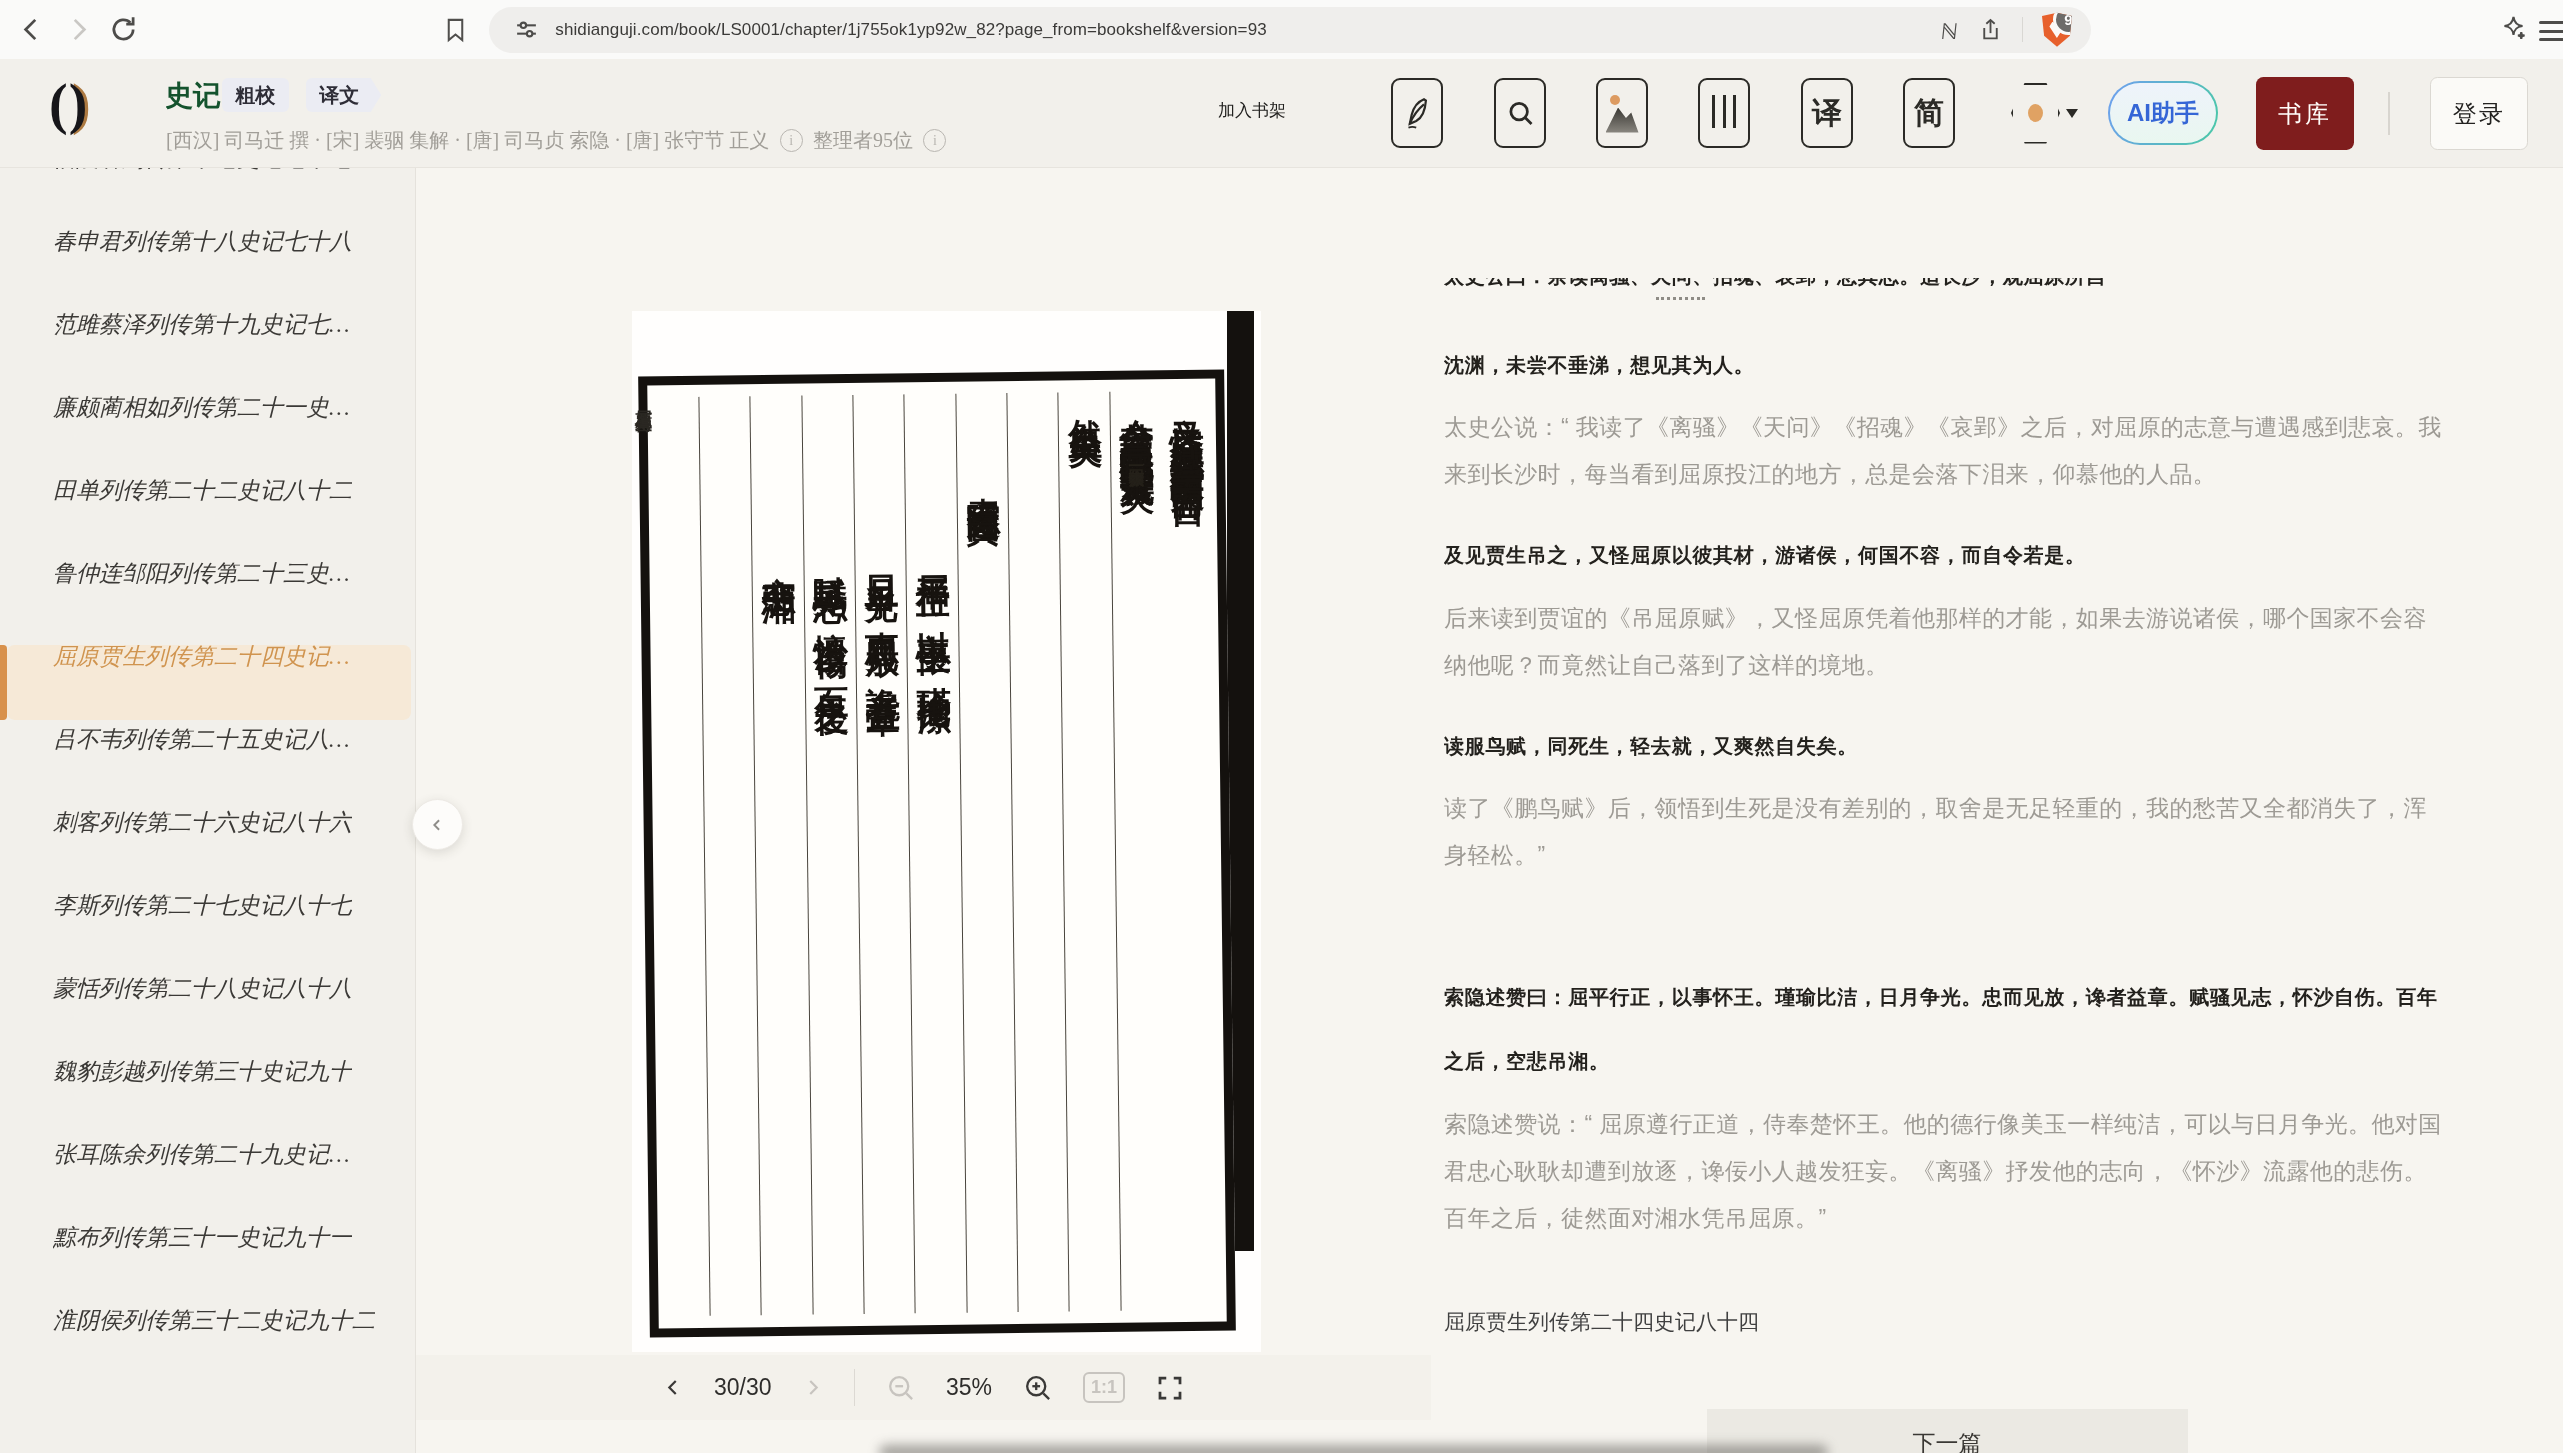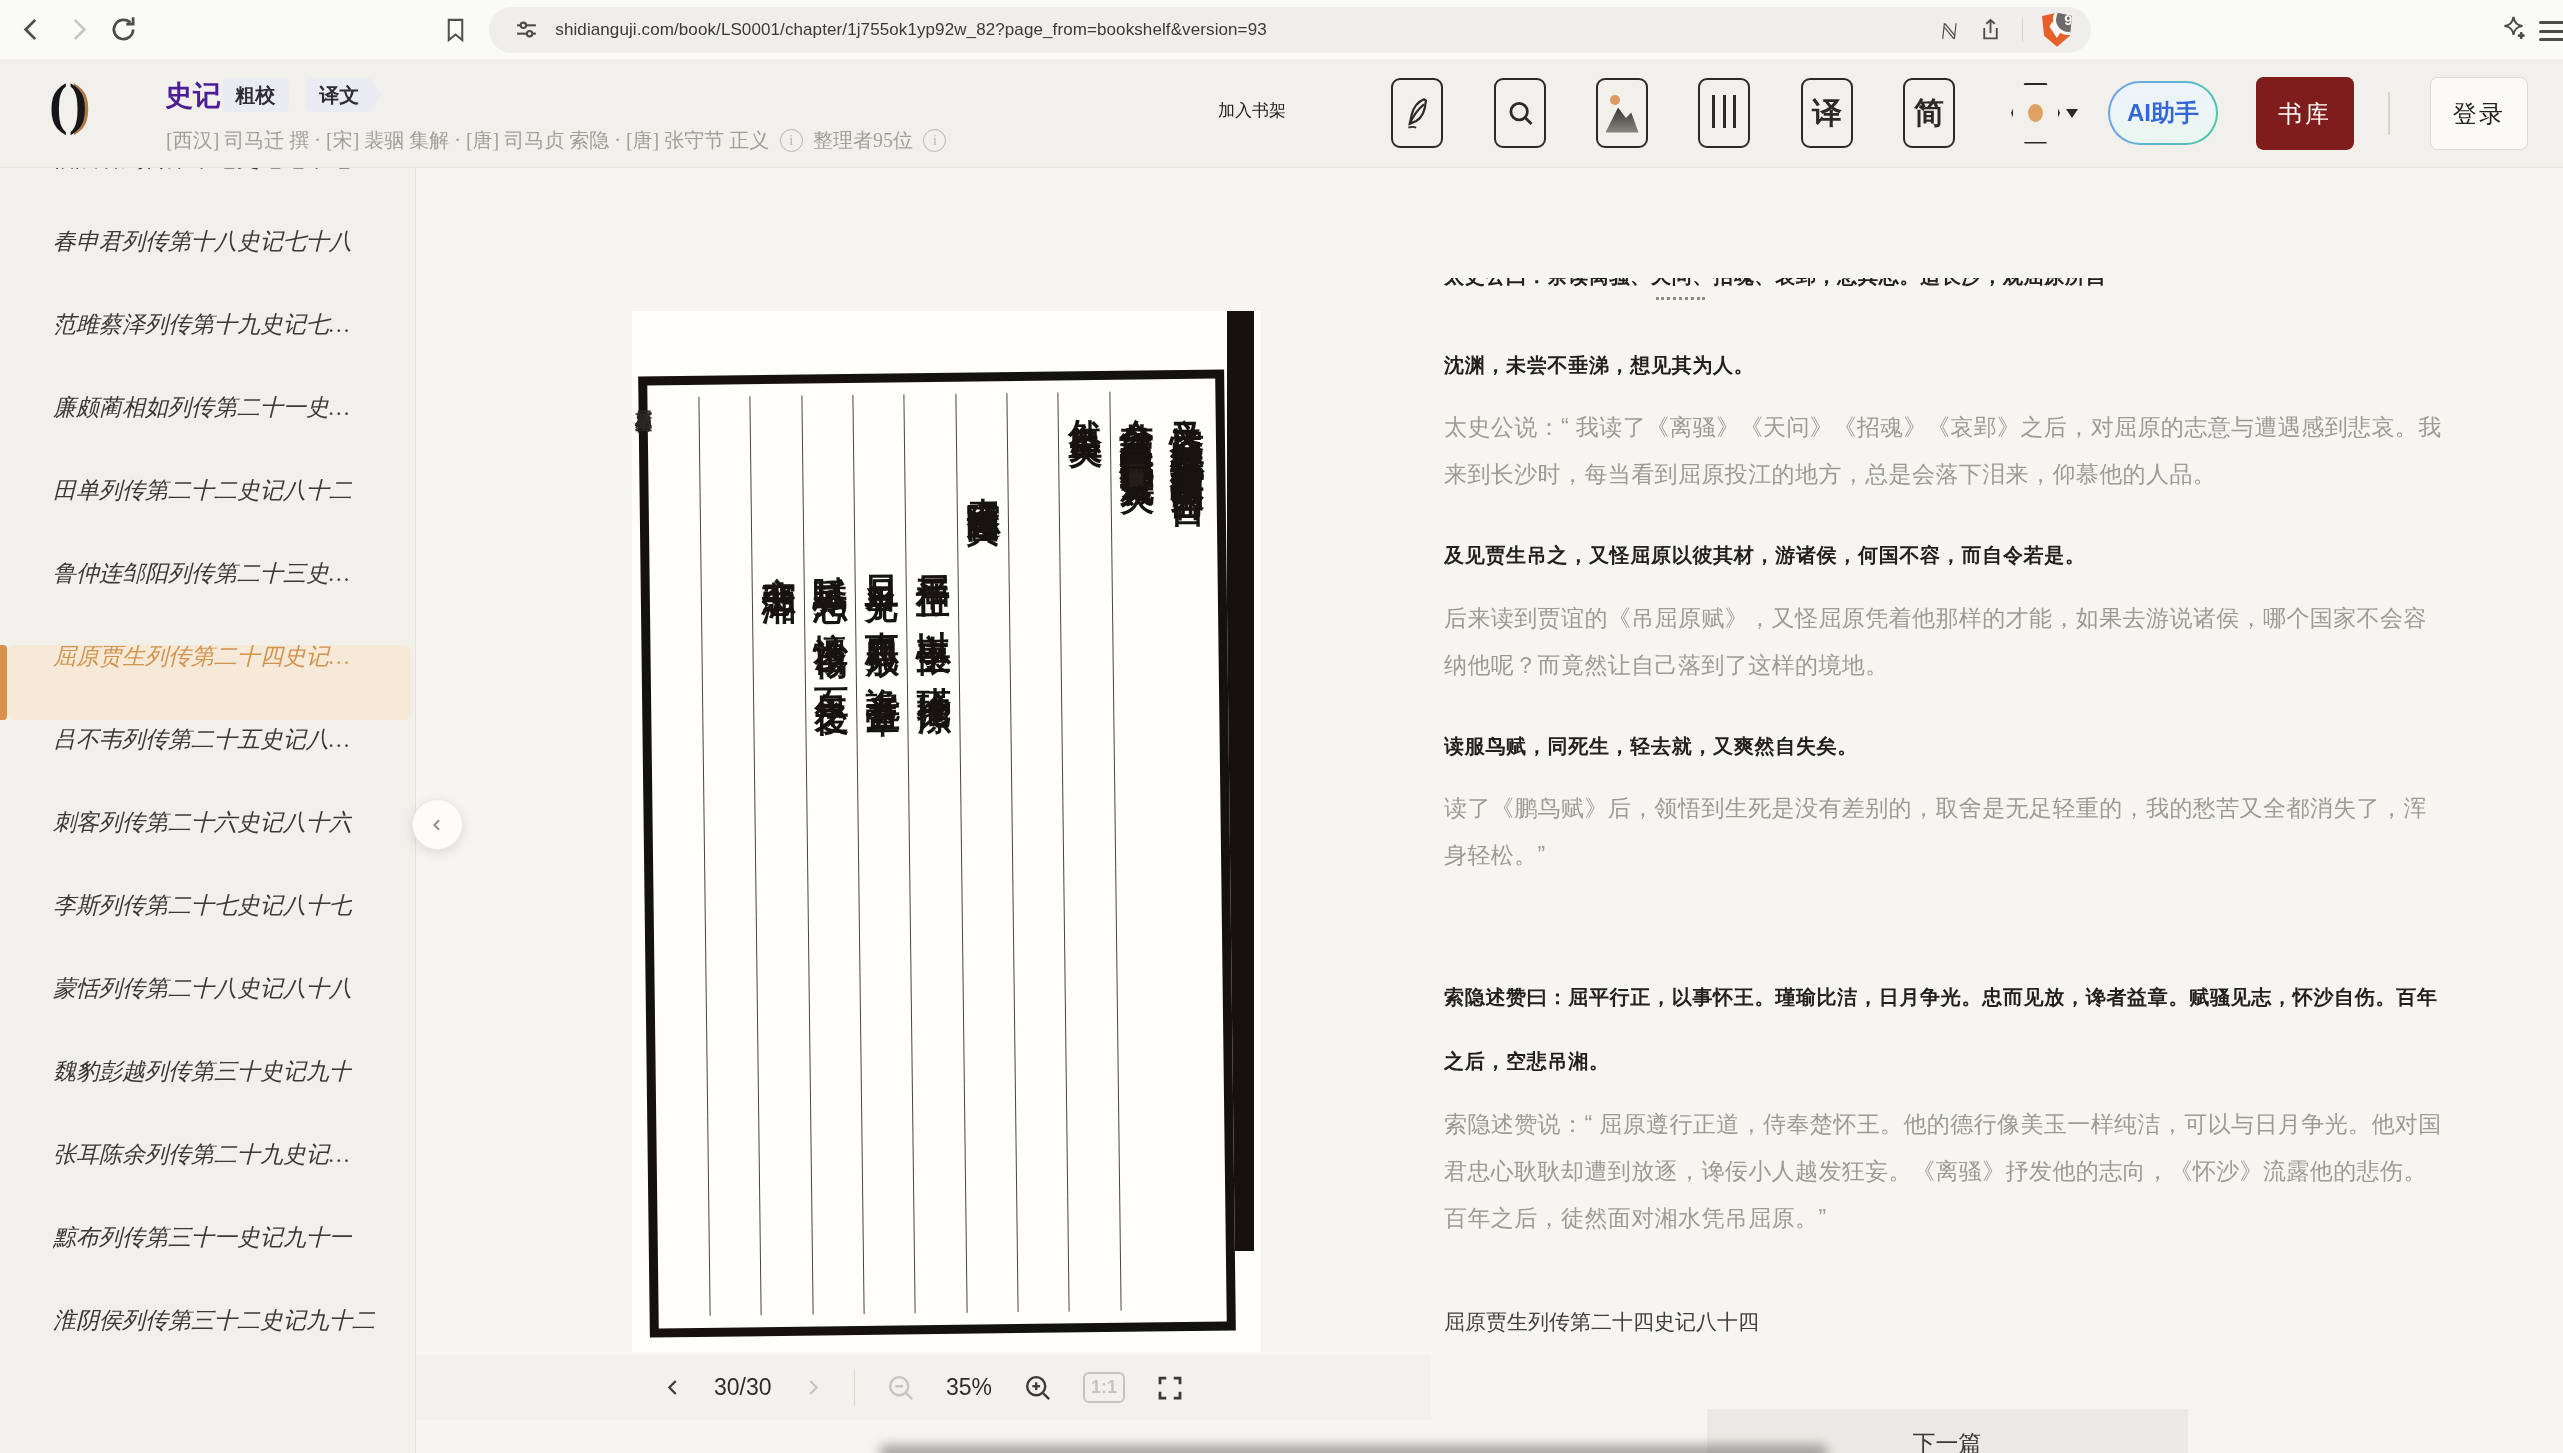--- a/index.html
+++ b/index.html
@@ -28,21 +28,21 @@
           border:3px solid #fafaf9;color:#fff;font-size:15px;font-weight:700;display:flex;align-items:center;justify-content:center;}
   .leo-ic{position:absolute;left:2498px;top:13.3px;color:#4d4c4a;}
   .menu-ic{position:absolute;left:2539px;top:16.3px;width:25px;color:#4d4c4a;}
   .menu-ic i{display:block;height:3px;background:currentColor;border-radius:1.5px;margin:5.2px 0;}
 
   
   .app-header{position:absolute;top:59px;left:0;right:0;height:108px;background:#f2f0eb;border-bottom:0.7px solid #e7e4de;}
   .logo{position:absolute;left:49px;top:13.3px;font-family:"Liberation Serif","DejaVu Serif",serif;font-size:56px;font-weight:700;color:#17161a;}
   .logo .p2{color:#ad7a42;margin-left:4.4px;}
   .logo .p3{margin-left:-22px;color:#17161a;}
-  .book-title{position:absolute;left:165px;top:18px;font-family:"Liberation Serif",serif;font-size:28px;font-weight:700;color:#4c1d95;}
+  .book-title{position:absolute;left:165px;top:18px;font-family:"Liberation Serif",serif;font-size:28px;font-weight:700;color:#14532d;}
   .badge{position:absolute;top:19px;height:34px;padding:0 13.3px;background:#ebecf3;border-radius:6px;
          font-family:"Liberation Serif",serif;font-size:20px;font-weight:700;color:#2e2d37;display:flex;align-items:center;}
   .badge.b1{left:222px;}
   .badge.b2{left:306px;padding-right:22px;clip-path:polygon(0 0,86% 0,100% 50%,86% 100%,0 100%);}
   .author-line{position:absolute;left:166px;top:68px;font-family:"Liberation Serif",serif;font-size:20px;color:#a19e98;
          display:flex;align-items:center;gap:10.4px;white-space:nowrap;justify-content:center;}
   .info-ic{width:21px;height:21px;border:1.5px solid #b9b6b1;border-radius:50%;color:#b9b6b1;font-size:14px;font-family:"Liberation Serif",serif;
          display:inline-flex;align-items:center;justify-content:center;}
   .shelf-label{position:absolute;left:1218px;top:40px;font-family:"Liberation Serif",serif;font-size:17px;color:#232220;}
   .icon-btn{position:absolute;top:19px;width:52px;height:70px;border:2.2px solid #2b2a26;border-radius:9px;background:transparent;

